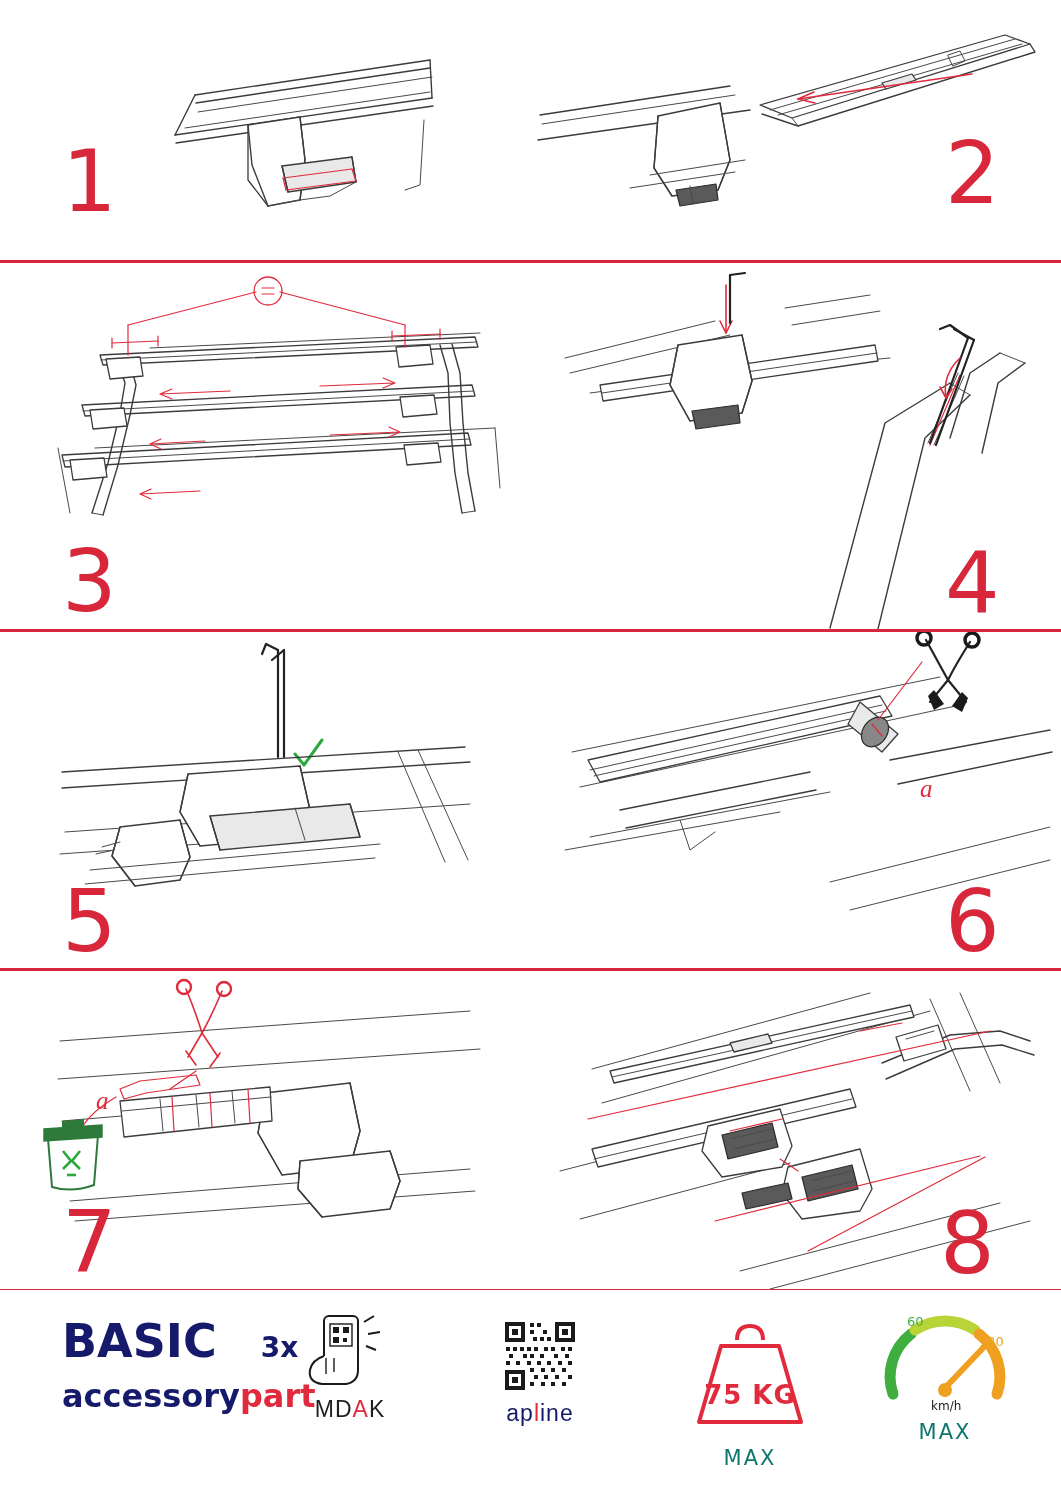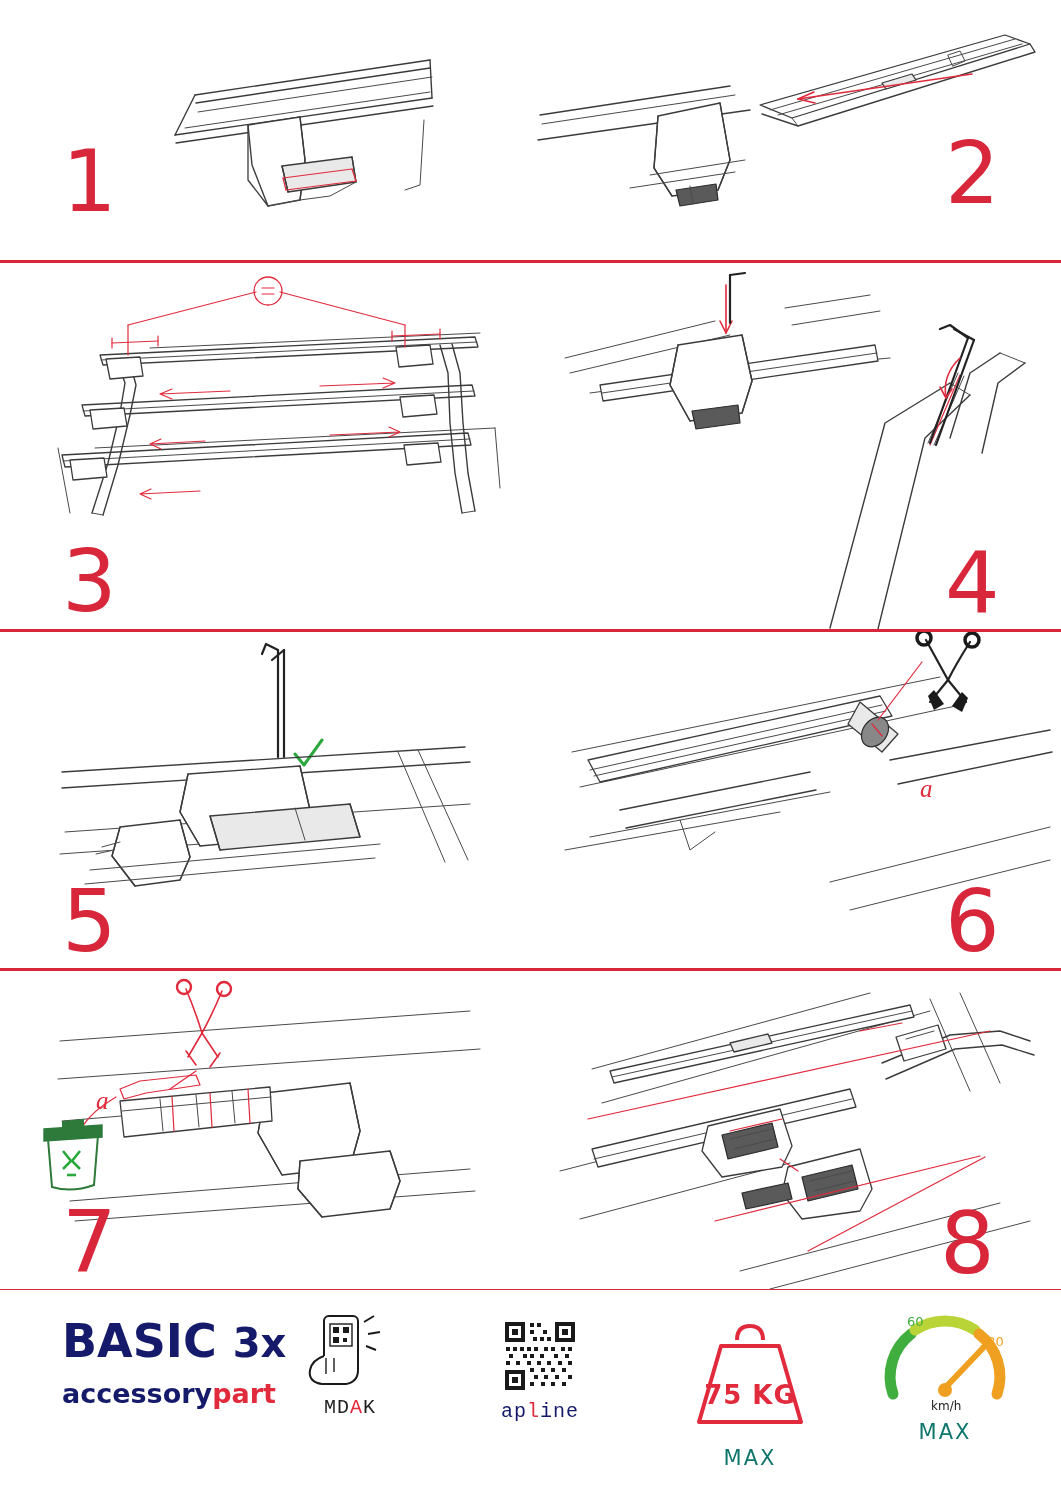--- a/index.html
+++ b/index.html
@@ -61,35 +61,35 @@
   }
   .brand-block { position: absolute; left: 62px; top: 28px; }
   .brand-title {
     font-family: "DejaVu Sans", sans-serif;
     font-size: 46px;
     font-weight: 700;
     color: #151a6a;
     letter-spacing: 0px;
     line-height: 1;
   }
-  .brand-title .x { font-size: 40px; }
+  .brand-title .x { font-size: 28px; margin-left: 28px; }
   .brand-sub {
     margin-top: 16px;
     font-family: "DejaVu Sans", sans-serif;
-    font-size: 27px;
+    font-size: 32px;
     font-weight: 700;
     line-height: 1;
   }
   .brand-sub .a { color: #151a6a; }
   .brand-sub .b { color: #e12a3c; }
 
   .mini { position: absolute; text-align: center; }
   .mini-label {
-    font-family: Liberation Mono, monospace;
-    font-size: 20px;
+    font-family: Liberation Sans, sans-serif;
+    font-size: 23px;
     margin-top: 8px;
     letter-spacing: 1px;
   }
   .mdak-label { color: #1f1f1f; font-weight: 500; }
   .mdak-label .red-a { color: #e12a3c; }
   .ipqi-label { color: #e12a3c; font-weight: 400; }
   .apline-label { color: #151a6a; font-weight: 400; }
   .apline-label .red-l { color: #e12a3c; }
 
   .max-group { position: absolute; text-align: center; }

